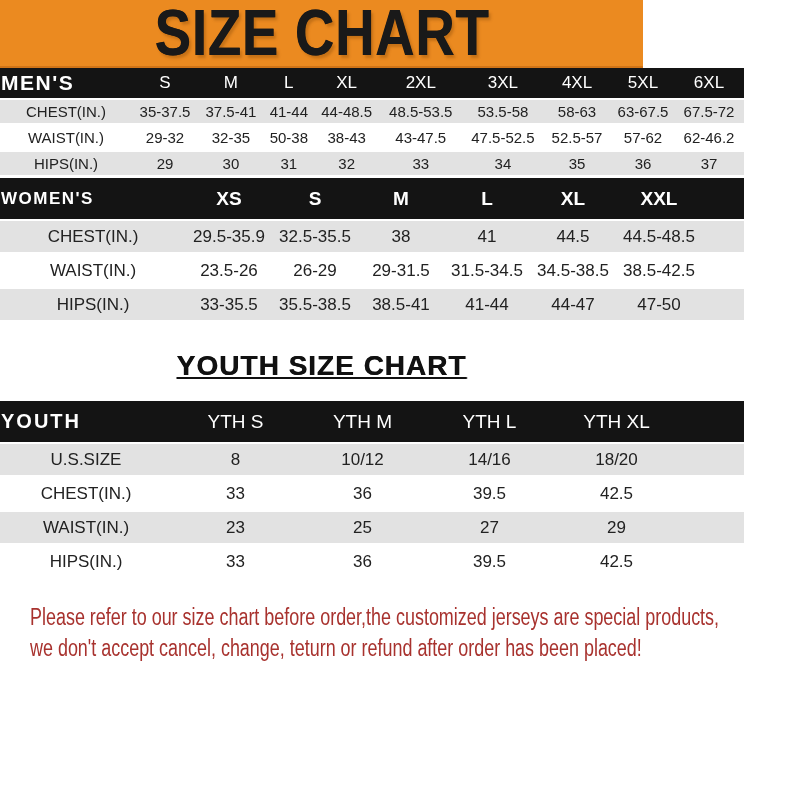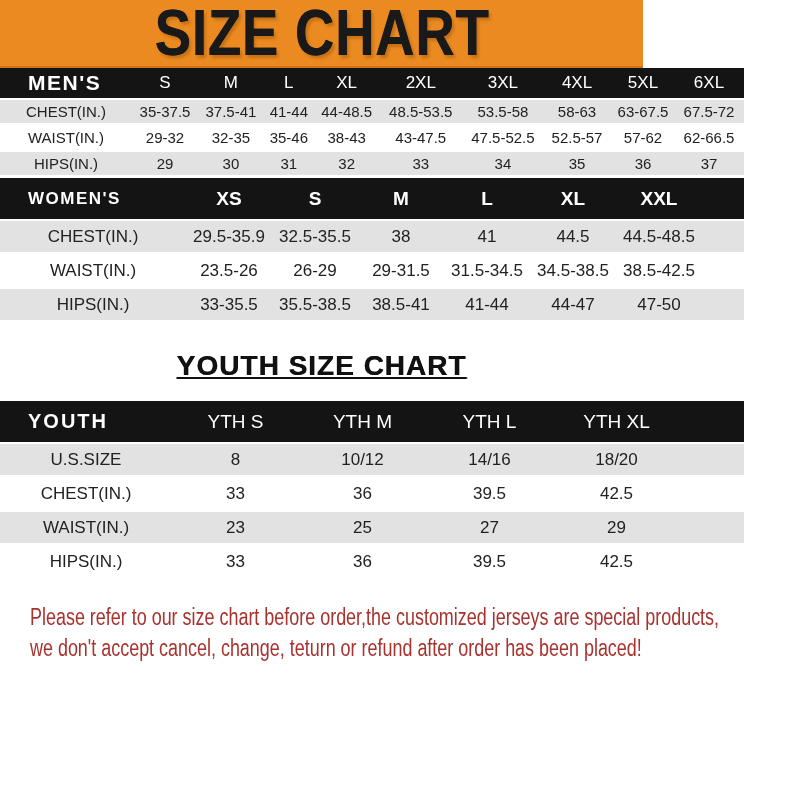--- a/index.html
+++ b/index.html
@@ -34,21 +34,21 @@
 
   
   table.size-table{
     width:744px;margin:0 auto;border-collapse:collapse;
   }
   .size-table thead th{
     background:#141414;color:#ffffff;font-weight:normal;text-align:center;
     vertical-align:middle;border-bottom:2px solid #ffffff;padding:0;
   }
   .size-table thead th.label{
-    text-align:left;padding-left:28px;font-weight:bold;letter-spacing:1.5px;
+    text-align:left;padding-left:1px;font-weight:bold;letter-spacing:1.5px;
   }
   .size-table td{
     text-align:center;vertical-align:middle;padding:0;
     border-bottom:3px solid #ffffff;color:#222;
   }
   .size-table tr.r-gray td{background:#E2E2E2;}
   .size-table tr.r-white td{background:#ffffff;}
 
   
   .t-men{table-layout:auto;}
@@ -135,27 +135,27 @@
               <td>53.5-58</td>
               <td>58-63</td>
               <td>63-67.5</td>
               <td>67.5-72</td>
               <td class="filler"></td>
             </tr>
             <tr class="r-white">
               <td class="label">WAIST(IN.)</td>
               <td>29-32</td>
               <td>32-35</td>
-              <td>35-46</td>
+              <td>50-38</td>
               <td>38-43</td>
               <td>43-47.5</td>
               <td>47.5-52.5</td>
               <td>52.5-57</td>
               <td>57-62</td>
-              <td>62-66.5</td>
+              <td>62-46.2</td>
               <td class="filler"></td>
             </tr>
             <tr class="r-gray">
               <td class="label">HIPS(IN.)</td>
               <td>29</td>
               <td>30</td>
               <td>31</td>
               <td>32</td>
               <td>33</td>
               <td>34</td>

